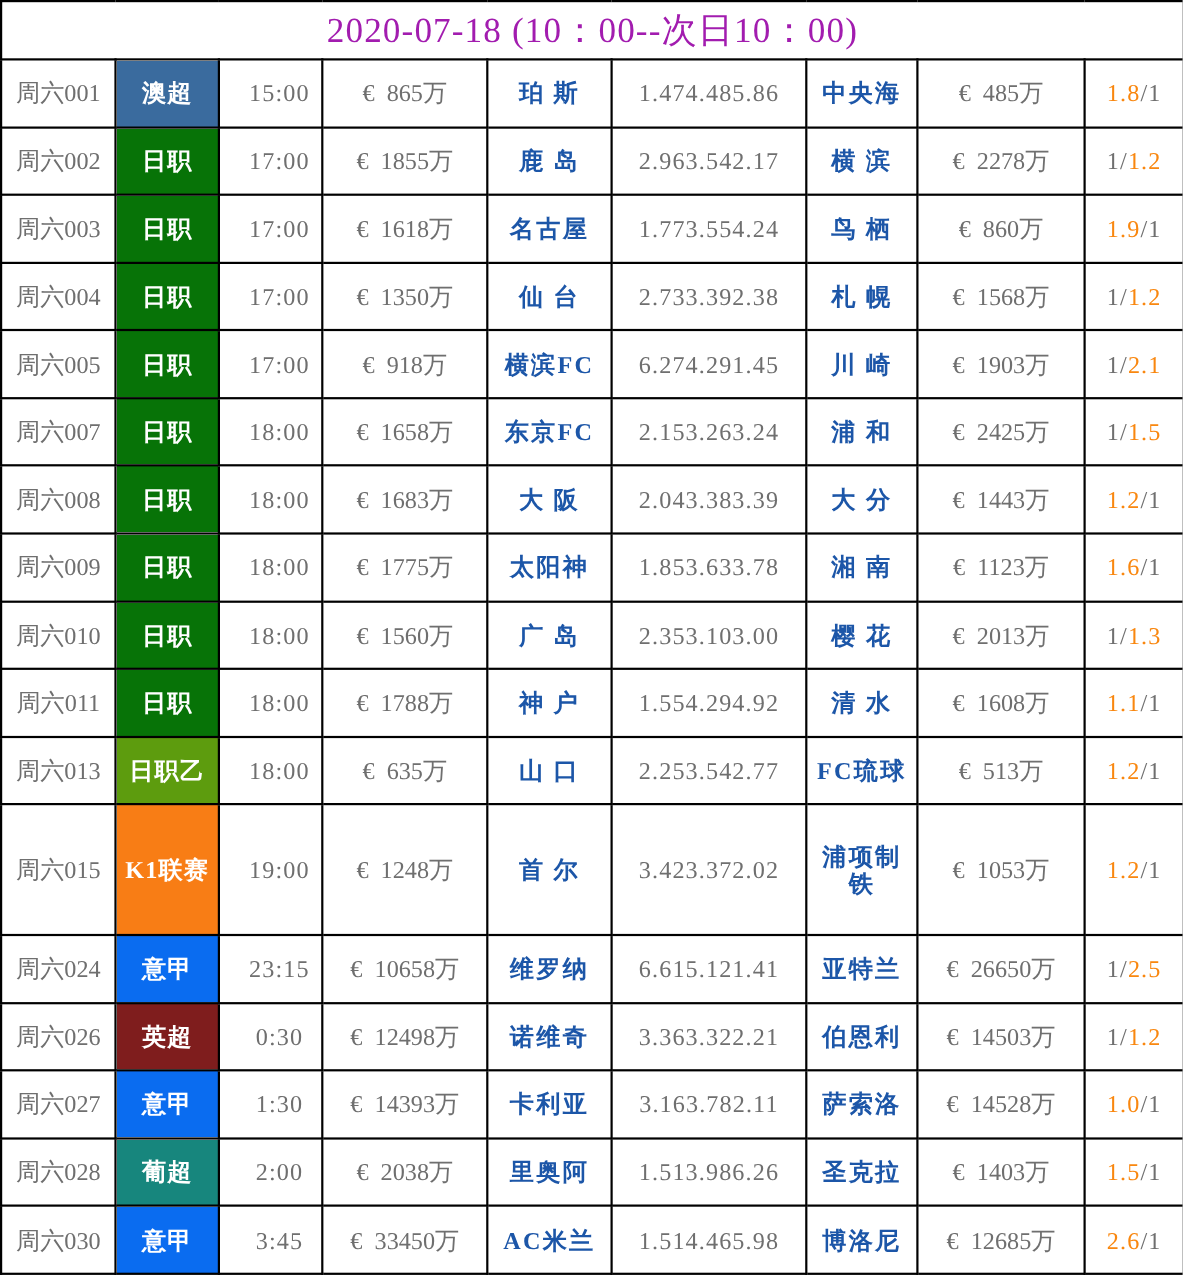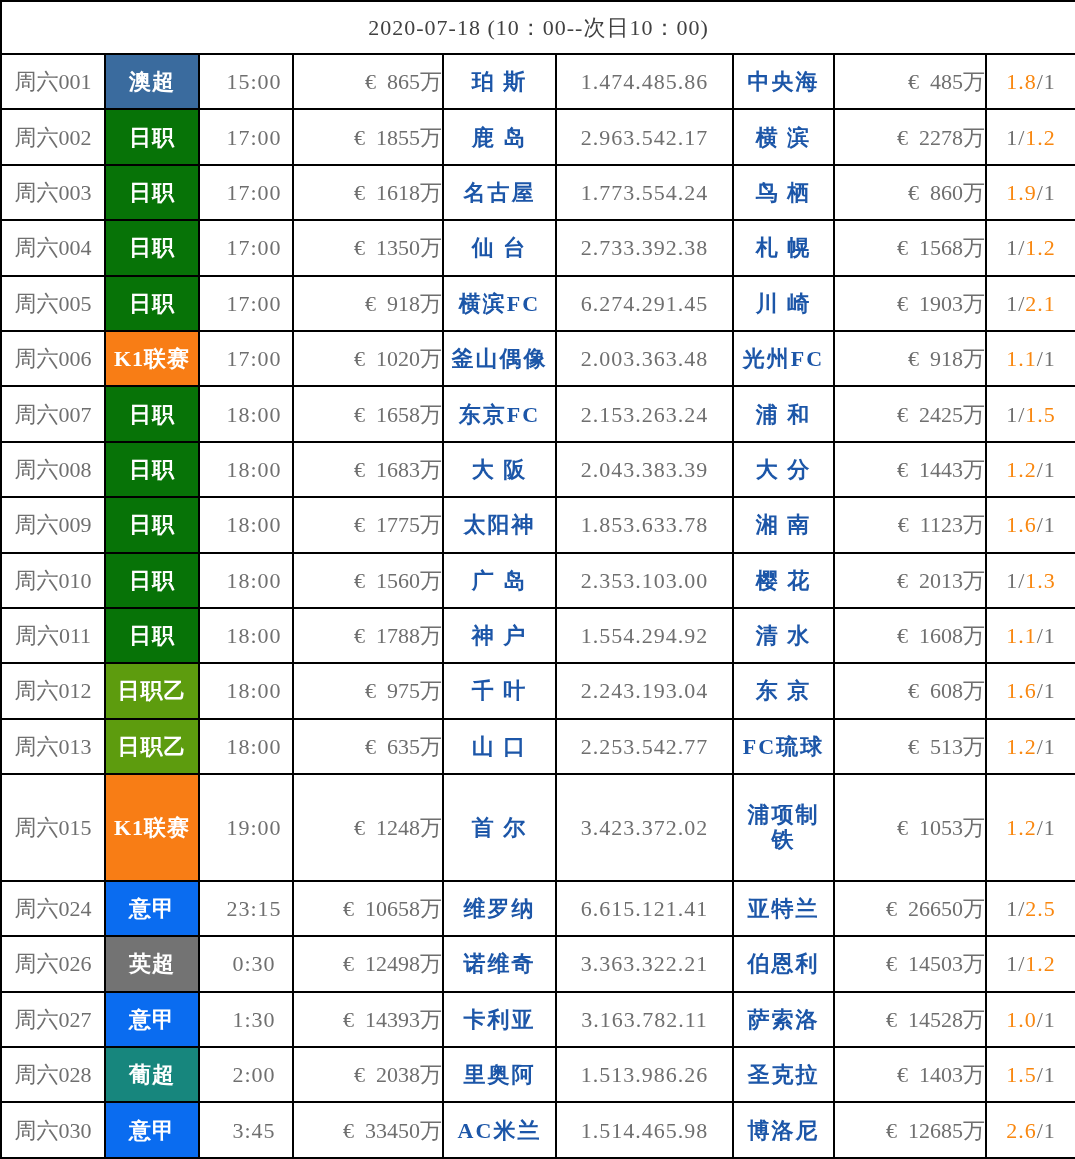--- a/index.html
+++ b/index.html
@@ -10,28 +10,28 @@
   table{
     border-collapse:collapse;table-layout:fixed;
     width:1075px;height:1159px;background:#fff;
   }
   th,td{
     border:2px solid #000;
     text-align:center;vertical-align:middle;padding:0;
     overflow:hidden;
   }
   thead th{
-    height:51px;font-size:22px;font-weight:normal;
-    color:#404040;letter-spacing:1px;
+    height:51px;font-size:32px;font-weight:normal;
+    color:#a21caf;letter-spacing:1px;
   }
   td{font-size:22px;color:#6f6f6f;line-height:25px;}
   .c-id{color:#6f6f6f;}
   .c-league{color:#ffffff;letter-spacing:1px;font-weight:bold;}
   .c-time{letter-spacing:1px;padding-left:16px;}
-  .c-val{white-space:pre;text-align:right;}
+  .c-val{white-space:pre;}
   .c-home,.c-away{color:#1c56a8;font-weight:bold;letter-spacing:2px;}
   .c-away{padding:0 4px;}
   .c-odds3{letter-spacing:1px;white-space:pre;}
   .c-ratio{letter-spacing:1px;}
 </style>
 </head>
 <body>
 
 <table>
   <colgroup>
@@ -104,31 +104,20 @@
     <td class="c-league" style="background-color: rgb(7, 115, 7);">日职</td>
     <td class="c-time">17:00</td>
     <td class="c-val">€  918万</td>
     <td class="c-home">横滨FC</td>
     <td class="c-odds3">6.274.291.45</td>
     <td class="c-away">川 崎</td>
     <td class="c-val">€  1903万</td>
     <td class="c-ratio"><span style="color: rgb(111, 111, 111);">1/</span><span style="color: rgb(249, 135, 15);">2.1</span></td>
   </tr>
 
-  <tr>
-    <td class="c-id">周六006</td>
-    <td class="c-league" style="background-color: rgb(248, 125, 21);">K1联赛</td>
-    <td class="c-time">17:00</td>
-    <td class="c-val">€  1020万</td>
-    <td class="c-home">釜山偶像</td>
-    <td class="c-odds3">2.003.363.48</td>
-    <td class="c-away">光州FC</td>
-    <td class="c-val">€  918万</td>
-    <td class="c-ratio"><span style="color: rgb(249, 135, 15);">1.1</span><span style="color: rgb(111, 111, 111);">/1</span></td>
-  </tr>
 
   <tr>
     <td class="c-id">周六007</td>
     <td class="c-league" style="background-color: rgb(7, 115, 7);">日职</td>
     <td class="c-time">18:00</td>
     <td class="c-val">€  1658万</td>
     <td class="c-home">东京FC</td>
     <td class="c-odds3">2.153.263.24</td>
     <td class="c-away">浦 和</td>
     <td class="c-val">€  2425万</td>
@@ -176,31 +165,20 @@
     <td class="c-league" style="background-color: rgb(7, 115, 7);">日职</td>
     <td class="c-time">18:00</td>
     <td class="c-val">€  1788万</td>
     <td class="c-home">神 户</td>
     <td class="c-odds3">1.554.294.92</td>
     <td class="c-away">清 水</td>
     <td class="c-val">€  1608万</td>
     <td class="c-ratio"><span style="color: rgb(249, 135, 15);">1.1</span><span style="color: rgb(111, 111, 111);">/1</span></td>
   </tr>
 
-  <tr>
-    <td class="c-id">周六012</td>
-    <td class="c-league" style="background-color: rgb(93, 156, 14);">日职乙</td>
-    <td class="c-time">18:00</td>
-    <td class="c-val">€  975万</td>
-    <td class="c-home">千 叶</td>
-    <td class="c-odds3">2.243.193.04</td>
-    <td class="c-away">东 京</td>
-    <td class="c-val">€  608万</td>
-    <td class="c-ratio"><span style="color: rgb(249, 135, 15);">1.6</span><span style="color: rgb(111, 111, 111);">/1</span></td>
-  </tr>
 
   <tr>
     <td class="c-id">周六013</td>
     <td class="c-league" style="background-color: rgb(93, 156, 14);">日职乙</td>
     <td class="c-time">18:00</td>
     <td class="c-val">€  635万</td>
     <td class="c-home">山 口</td>
     <td class="c-odds3">2.253.542.77</td>
     <td class="c-away">FC琉球</td>
     <td class="c-val">€  513万</td>
@@ -227,21 +205,21 @@
     <td class="c-val">€  10658万</td>
     <td class="c-home">维罗纳</td>
     <td class="c-odds3">6.615.121.41</td>
     <td class="c-away">亚特兰</td>
     <td class="c-val">€  26650万</td>
     <td class="c-ratio"><span style="color: rgb(111, 111, 111);">1/</span><span style="color: rgb(249, 135, 15);">2.5</span></td>
   </tr>
 
   <tr>
     <td class="c-id">周六026</td>
-    <td class="c-league" style="background-color: #737373;">英超</td>
+    <td class="c-league" style="background-color: #7f1d1d;">英超</td>
     <td class="c-time">0:30</td>
     <td class="c-val">€  12498万</td>
     <td class="c-home">诺维奇</td>
     <td class="c-odds3">3.363.322.21</td>
     <td class="c-away">伯恩利</td>
     <td class="c-val">€  14503万</td>
     <td class="c-ratio"><span style="color: rgb(111, 111, 111);">1/</span><span style="color: rgb(249, 135, 15);">1.2</span></td>
   </tr>
 
   <tr>

